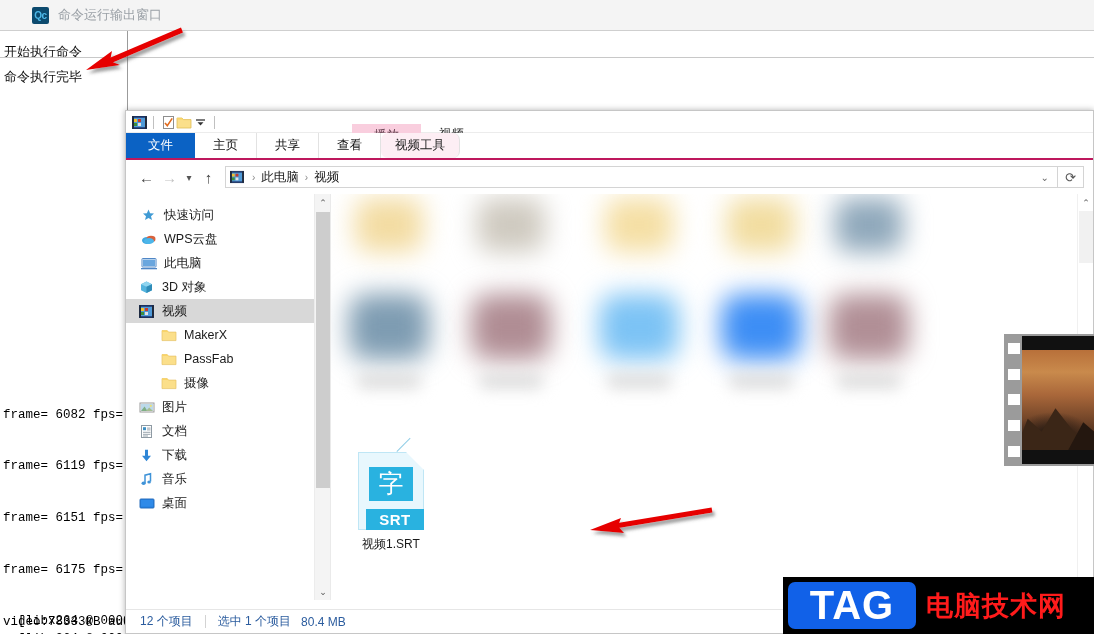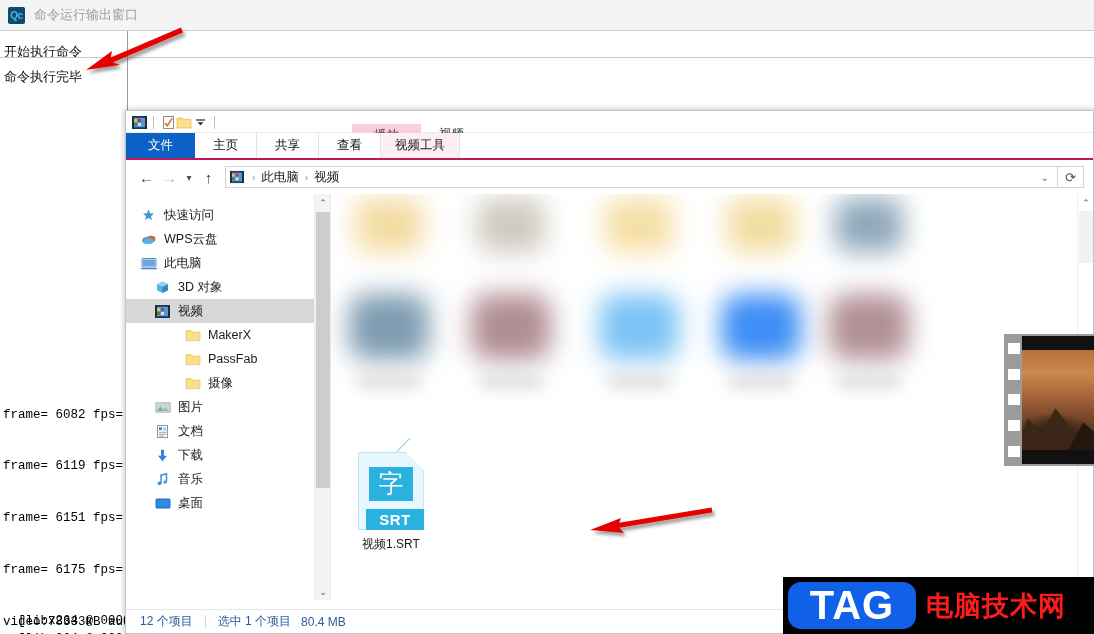--- a/index.html
+++ b/index.html
@@ -15,21 +15,21 @@
     background:#ffffff;border-right:1px solid #9b9b9b;box-sizing:border-box;
   }
   #console-titlebar{
     position:absolute;left:0;top:0;width:1094px;height:31px;
     background:#f4f4f4;border-bottom:1px solid #cfcfcf;box-sizing:border-box;
     display:flex;align-items:center;padding-left:8px;
   }
   #console-app-icon{
     width:17px;height:17px;border-radius:2px;background:#0c4a6e;
     color:#4db8e8;font-size:10px;font-weight:bold;line-height:17px;
-    text-align:center;letter-spacing:-0.5px;font-family:"Liberation Sans",sans-serif;
+    text-align:center;letter-spacing:-0.5px;font-family:"Liberation Sans",sans-serif;margin-left:24px;
   }
   #console-title-text{margin-left:9px;font-size:13px;color:#9aa0a6;}
   #console-body{
     position:absolute;left:0;top:31px;width:1094px;height:349px;
     background:#fff;box-sizing:border-box;
   }
   #console-body-inner{padding:8px 0 0 4px;}
   .console-line{font-size:13px;color:#111;line-height:25px;font-family:"Liberation Sans",sans-serif;}
   #console-divider{
     position:absolute;left:0;top:57px;width:1094px;height:0;border-top:1px solid #c8c8c8;
@@ -79,21 +79,21 @@
   }
   #ribbon-tabs{
     position:relative;height:27px;background:#ffffff;display:flex;align-items:stretch;
     border-bottom:2px solid #be185d;box-sizing:border-box;
   }
   .rtab{
     font-size:12.5px;color:#111;display:flex;align-items:center;justify-content:center;
     padding:0 18px;border-right:1px solid #e2e2e2;box-sizing:border-box;
   }
   .rtab.file{background:#0b62c4;color:#fff;padding:0 22px;border-right:none;}
-  .rtab.ctxtool{background:#fdeef4;color:#222;padding:0 14px;}
+  .rtab.ctxtool{background:#fdeef4;color:#222;padding:0 14px;border-radius:7px;}
   #explorer-addressbar{
     height:34px;background:#ffffff;display:flex;align-items:center;
     padding:0 9px;box-sizing:border-box;
   }
   .nav-btn{
     width:23px;height:23px;display:flex;align-items:center;justify-content:center;
     font-size:15px;color:#444;
   }
   .nav-btn.dim{color:#c2c2c2;font-size:15px;}
   .nav-btn.small{font-size:10px;color:#555;width:16px;}
@@ -117,22 +117,22 @@
   #nav-pane{
     width:205px;background:#ffffff;position:relative;overflow:hidden;
     border-right:1px solid #eaeaea;box-sizing:border-box;padding-top:9px;
   }
   .nav-item{
     height:24px;display:flex;align-items:center;font-size:12.5px;color:#1a1a1a;
     padding-left:14px;box-sizing:border-box;
   }
   .nav-item.sel{background:#d8d8d8;}
   .nav-item .ico{width:17px;height:17px;margin-right:7px;display:flex;align-items:center;justify-content:center;flex:0 0 auto;}
-  .nav-item.ind1{padding-left:28px;}
-  .nav-item.ind2{padding-left:58px;}
+  .nav-item.ind1{padding-left:12px;}
+  .nav-item.ind2{padding-left:34px;}
   #nav-scrollbar{
     position:absolute;right:0;top:0;width:16px;height:100%;
     background:#f4f4f4;border-left:1px solid #ececec;box-sizing:border-box;
   }
   #nav-scroll-thumb{
     position:absolute;left:1px;top:18px;width:14px;height:276px;background:#cdcdcd;
   }
   .sb-arrow{
     position:absolute;left:0;width:16px;height:17px;display:flex;
     align-items:center;justify-content:center;font-size:9px;color:#555;
@@ -232,21 +232,21 @@
   .status-sep{width:1px;height:13px;background:#d3d3d3;margin:0 12px;}
   #status-size{margin-left:10px;}
   
   .arrow-svg{position:absolute;pointer-events:none;}
   
   #watermark{
     position:absolute;left:783px;top:577px;width:311px;height:57px;background:#000;
     display:flex;align-items:center;overflow:hidden;
   }
   #wm-tag{
-    width:128px;height:47px;margin-left:5px;background:#1161e8;border-radius:13px;
+    width:128px;height:47px;margin-left:5px;background:#1161e8;border-radius:7px;
     color:#fff;font-size:40px;font-weight:bold;line-height:47px;text-align:center;
     letter-spacing:1px;font-family:"Liberation Sans",sans-serif;
   }
   #wm-right{margin-left:10px;display:flex;flex-direction:row;justify-content:center;}
   #wm-cn{
     color:#ff1b1b;font-size:27px;font-weight:bold;line-height:27px;letter-spacing:1px;
     font-family:"DejaVu Sans",sans-serif;
   }
   #wm-url{
     color:#6aa6ff;font-size:19px;font-weight:bold;line-height:22px;margin-top:2px;

